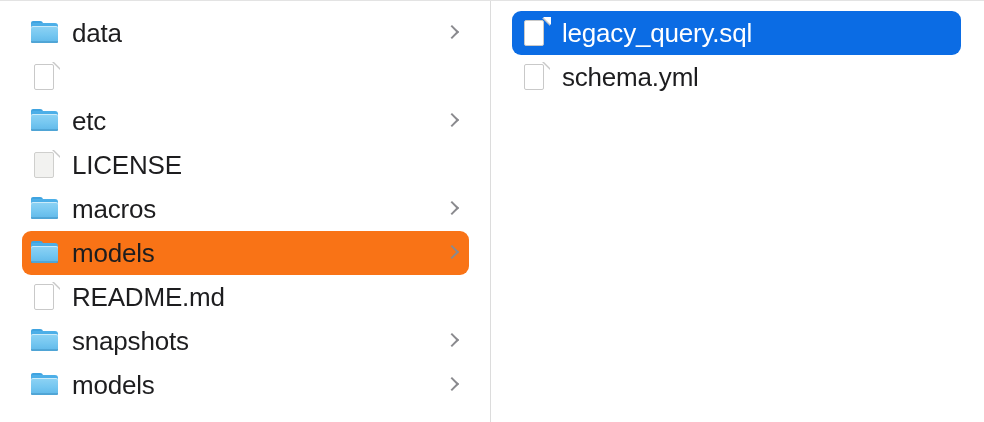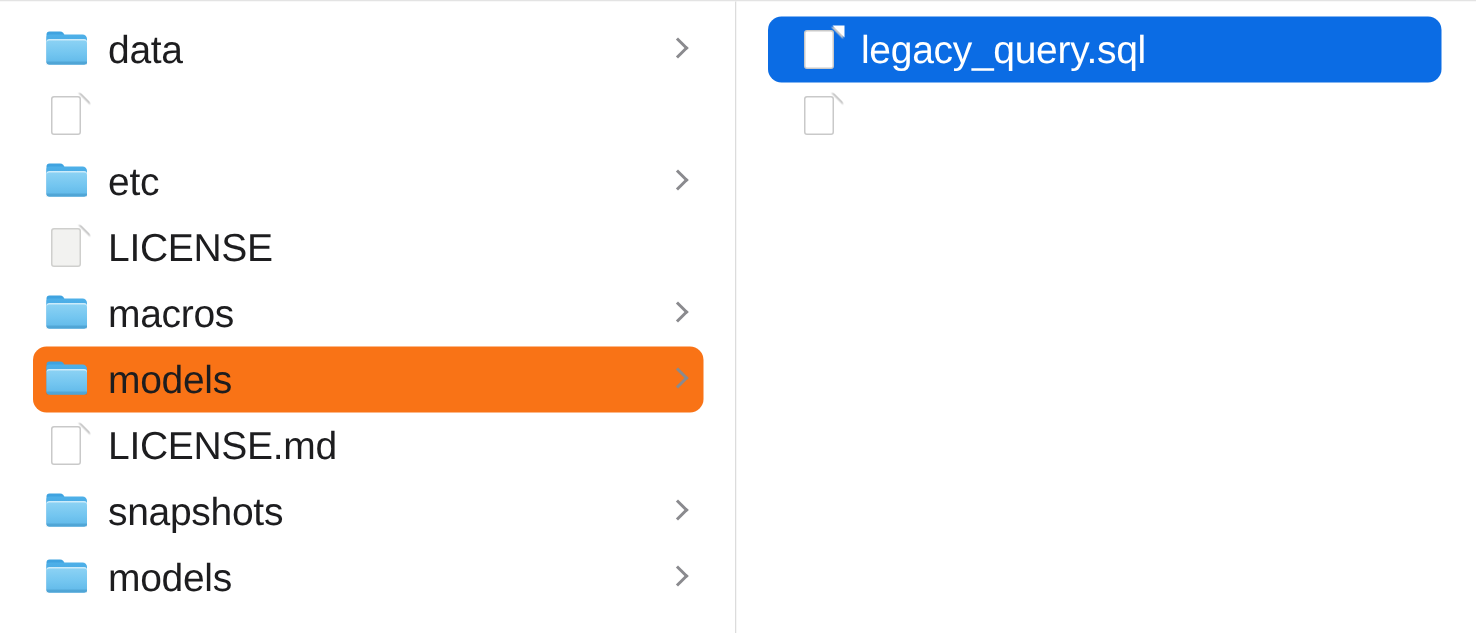--- a/index.html
+++ b/index.html
@@ -49,21 +49,21 @@
     box-sizing: border-box;
     border-radius: 9px;
   }
   .column.left .row {
     margin: 0 21px 0 22px;
     padding-left: 8px;
     padding-right: 10px;
   }
   .column.right .row {
     margin: 0 23px 0 21px;
-    padding-left: 20px;
+    padding-left: 8px;
     padding-right: 10px;
   }
 
   .row.sel-grey { background: #f97316; }
   .row.sel-blue { background: #0b6ce4; }
 
   .icon {
     flex: 0 0 auto;
     width: 30px;
     height: 30px;
@@ -233,21 +233,21 @@
         </span>
         <span class="label">models</span>
         <span class="spacer"></span>
         <span class="chevron"></span>
       </div>
       <div class="row">
         <span class="icon">
           <span class="doc-body"></span>
           <span class="doc-fold"></span>
         </span>
-        <span class="label">LICENSE.md</span>
+        <span class="label">README.md</span>
         <span class="spacer"></span>
         <span class="chevron hidden"></span>
       </div>
       <div class="row">
         <span class="icon">
           <span class="folder-tab"></span>
           <span class="folder-back"></span>
           <span class="folder-front"></span>
           <span class="folder-lip"></span>
         </span>
@@ -275,17 +275,18 @@
         </span>
         <span class="label">legacy_query.sql</span>
         <span class="spacer"></span>
         <span class="chevron hidden"></span>
       </div>
       <div class="row">
         <span class="icon">
           <span class="doc-body"></span>
           <span class="doc-fold"></span>
         </span>
+        <span class="label">schema.yml</span>
         <span class="spacer"></span>
         <span class="chevron hidden"></span>
       </div>
     </div>
 </div>
 
 </body></html>

